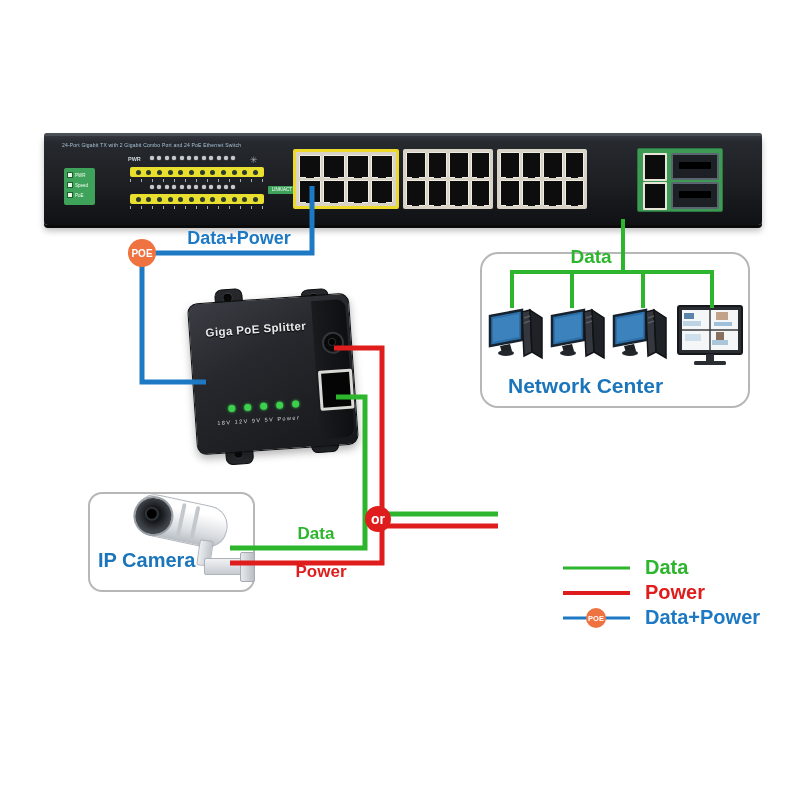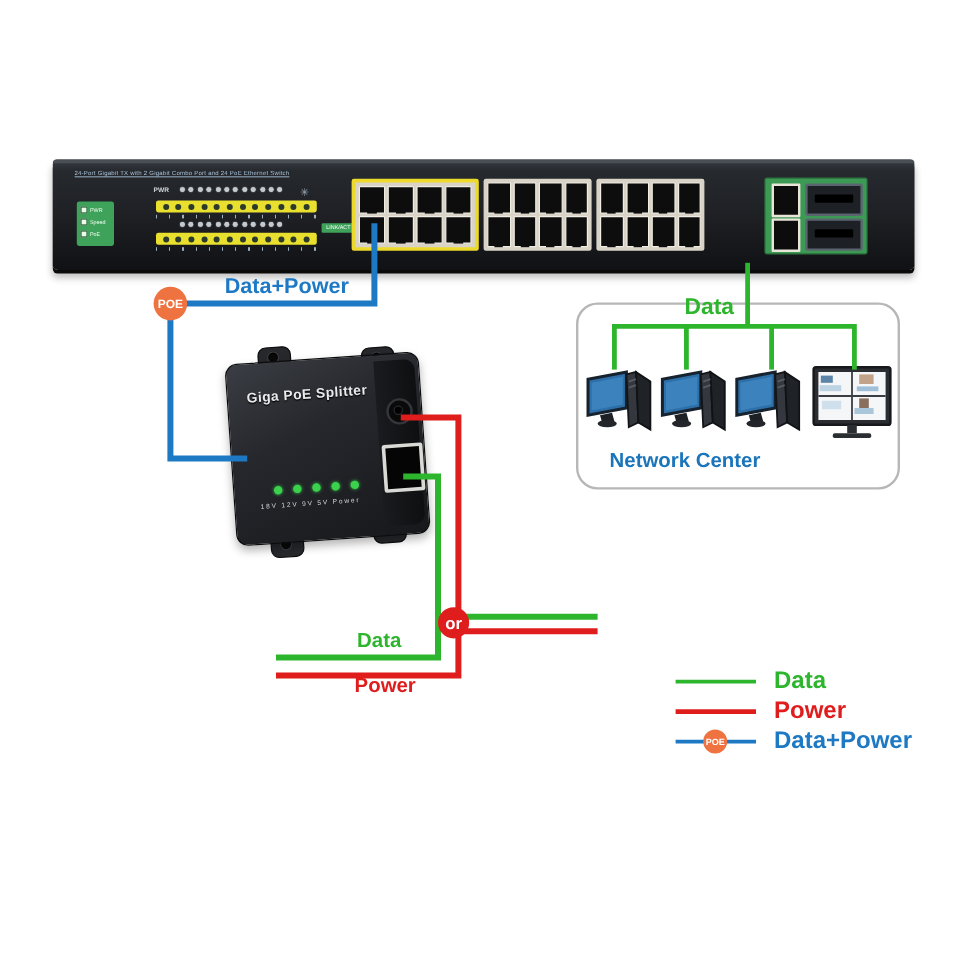--- a/index.html
+++ b/index.html
@@ -235,21 +235,21 @@
         <i class="led"></i>
         <i class="led"></i>
         <i class="led"></i>
         <i class="led"></i>
         <i class="led"></i>
       </div>
     <div class="sp-ledtext">18V 12V 9V  5V Power</div>
   </div>
 
   <div class="abs zone" style="left:480px;top:252px;width:266px;height:152px">
-    <div class="abs blue-title" style="left:26px;top:120px;font-size:17px">Network Center</div>
+    <div class="abs blue-title" style="left:26px;top:120px;font-size:21px">Network Center</div>
     <div id="pc-row" class="abs" style="left:6px;top:52px;width:190px;height:62px;display:flex;gap:6px">
         <svg width="56" height="62" viewBox="0 0 56 62">
           <use href="#pc"></use>
         </svg>
         <svg width="56" height="62" viewBox="0 0 56 62">
           <use href="#pc"></use>
         </svg>
         <svg width="56" height="62" viewBox="0 0 56 62">
           <use href="#pc"></use>
         </svg>
@@ -265,20 +265,33 @@
         <rect x="40" y="28" width="8" height="9" fill="#8a6f5e"></rect>
       <rect x="36" y="36" width="16" height="5" fill="#a9c6db"></rect>
       <line x1="34" y1="6" x2="34" y2="46" stroke="#3a3d41" stroke-width="1.5"></line>
       <line x1="6" y1="26" x2="62" y2="26" stroke="#3a3d41" stroke-width="1.5"></line>
       <rect x="30" y="50" width="8" height="7" fill="#2a2d31"></rect>
       <rect x="18" y="57" width="32" height="4" rx="1.5" fill="#2a2d31"></rect>
     </svg>
   </div>
 
 
+  <div class="abs zone" style="left:88px;top:492px;width:163px;height:96px;border-radius:14px">
+    <div class="abs" style="left:22px;top:2px;width:140px;height:90px">
+      <div class="cam-body">
+        <div class="cam-lens"></div>
+        <div class="cam-ring" style="left:44px"></div>
+        <div class="cam-ring" style="left:58px"></div>
+      </div>
+      <div class="cam-post"></div>
+      <div class="cam-arm"></div>
+      <div class="cam-plate"></div>
+    </div>
+    <div class="abs blue-title" style="left:8px;top:55px;font-size:20px">IP Camera</div>
+  </div>
 
   <svg class="abs" style="left:0;top:0;z-index:5;pointer-events:none" width="800" height="800" viewBox="0 0 800 800">
     <defs>
       <symbol id="wifi" viewBox="0 0 24 24">
         <g fill="none" stroke="#3ab3cc" stroke-width="2.4" stroke-linecap="round">
           <path d="M3 9 a 12 12 0 0 1 18 0"></path>
           <path d="M6.5 12.5 a 7.5 7.5 0 0 1 11 0"></path>
           <path d="M10 16 a 3.6 3.6 0 0 1 4 0"></path>
         </g>
         <circle cx="12" cy="19.4" r="1.8" fill="#3ab3cc"></circle>

